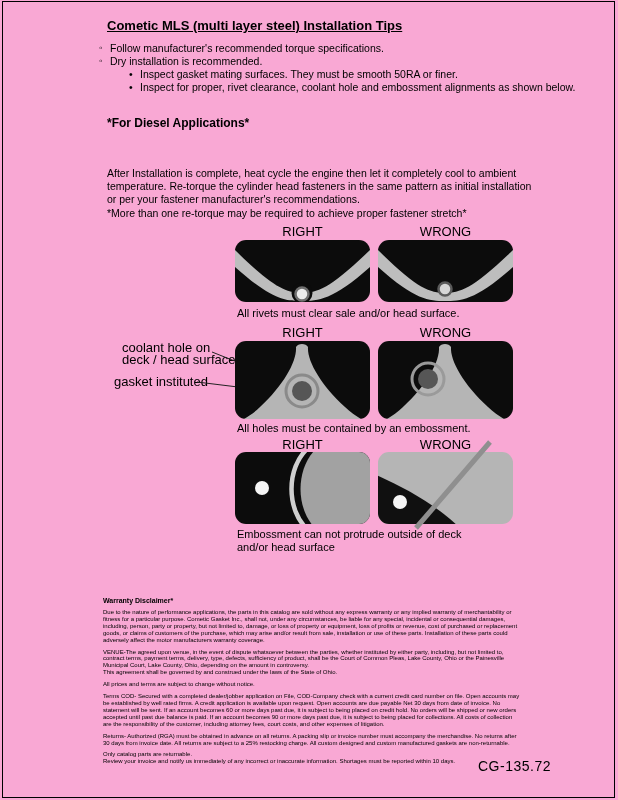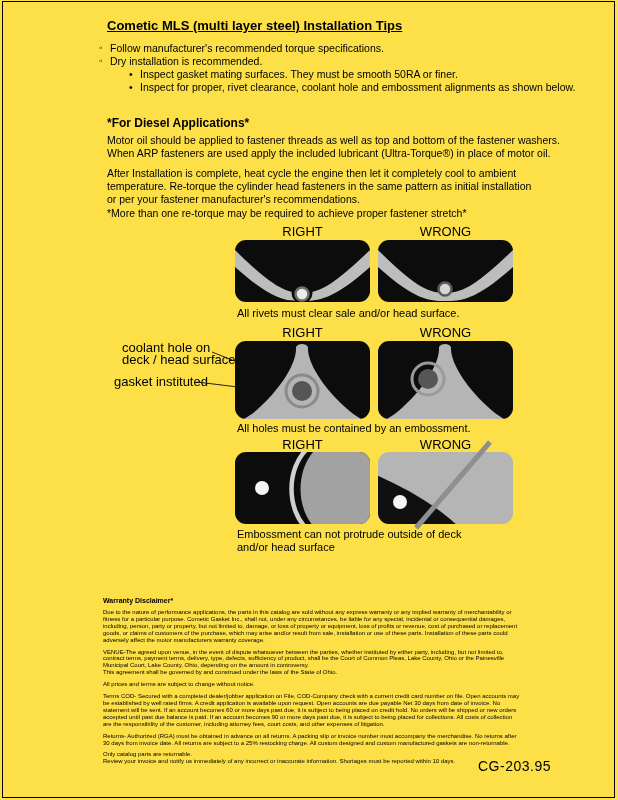--- a/index.html
+++ b/index.html
@@ -1,17 +1,17 @@
 <!DOCTYPE html>
 <html><head>
 <meta charset="utf-8">
 <style>
   html,body{margin:0;padding:0;background:#ffffff;}
   .page{
-    position:relative;width:618px;height:800px;background:#fde047;
+    position:relative;width:618px;height:800px;background:#f9a8d4;
     font-family:"Liberation Sans","DejaVu Sans",sans-serif;color:#000;
     overflow:hidden;
   }
   .frame{position:absolute;left:2px;top:1px;right:3px;bottom:2px;border:1px solid #000;pointer-events:none;}
 
   
   .title{
     position:absolute;left:107px;top:18px;margin:0;
     font-size:13px;font-weight:bold;text-decoration:underline;
   }
@@ -61,22 +61,20 @@
   <h1 class="title">Cometic MLS (multi layer steel) Installation Tips</h1>
 
   <ul class="tips">
     <li class="l1"><span>Follow manufacturer's recommended torque specifications.</span></li>
     <li class="l1"><span>Dry installation is recommended.</span></li>
     <li class="sub"><span>Inspect gasket mating surfaces.  They must be smooth 50RA or finer.</span></li>
     <li class="sub"><span>Inspect for proper, rivet clearance, coolant hole and embossment alignments as shown below.</span></li>
   </ul>
 
   <h2 class="diesel-h">*For Diesel Applications*</h2>
-  <p class="body ml p1">Motor oil should be applied to fastener threads as well as top and bottom of the fastener washers.
-When ARP fasteners are used apply the included lubricant (Ultra-Torque®) in place of motor oil.</p>
   <p class="body ml p2">After Installation is complete, heat cycle the engine then let it completely cool to ambient
 temperature. Re-torque the cylinder head fasteners in the same pattern as initial installation
 or per your fastener manufacturer's recommendations.</p>
   <p class="body p3">*More than one re-torque may be required to achieve proper fastener stretch*</p>
 
   <div class="dg-hdr col-r row1-hdr">RIGHT</div>
   <div class="dg-hdr col-w row1-hdr">WRONG</div>
 
   <div class="panel col-r row1-panel" style="left:235px;">
     <svg width="135" height="62" viewBox="0 0 135 62">
@@ -176,14 +174,14 @@
 be established by well rated firms.  A credit application is available upon request.  Open accounts are due payable Net 30 days from date of invoice.  No
 statement will be sent.  If an account becomes 60 or more days past due, it is subject to being placed on credit hold.  No orders will be shipped or new orders
 accepted until past due balance is paid.  If an account becomes 90 or more days past due, it is subject to being placed for collections.  All costs of collection
 are the responsibility of the customer, including attorney fees, court costs, and other expenses of litigation.</p>
     <p class="disc-p">Returns- Authorized (RGA) must be obtained in advance on all returns.  A packing slip or invoice number must accompany the merchandise.  No returns after
 30 days from invoice date.  All returns are subject to a 25% restocking charge.  All custom designed and custom manufactured gaskets are non-returnable.</p>
     <p class="disc-p">Only catalog parts are returnable.
 Review your invoice and notify us immediately of any incorrect or inaccurate information.  Shortages must be reported within 10 days.</p>
   </div>
 
-  <p class="footer">CG-203.95</p>
+  <p class="footer">CG-135.72</p>
 </div>
 
 </body></html>

